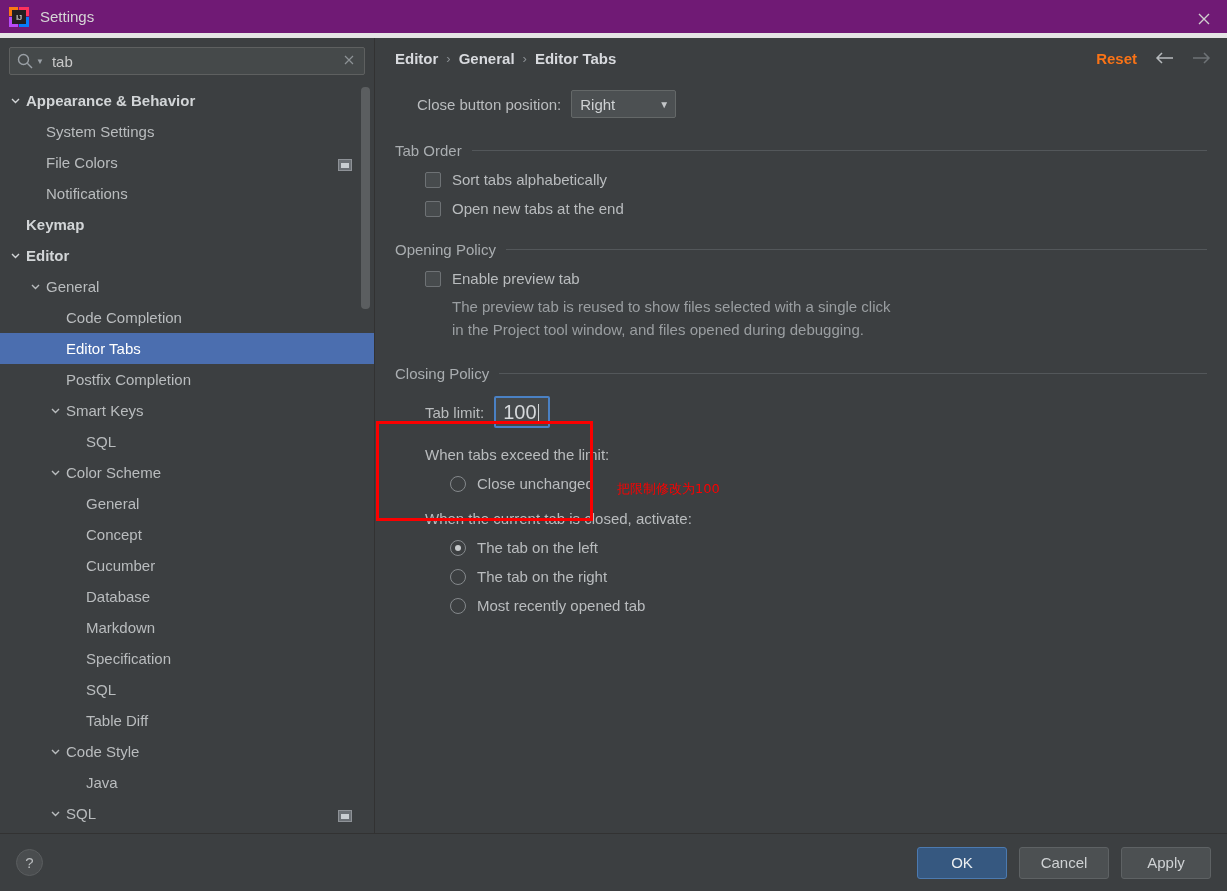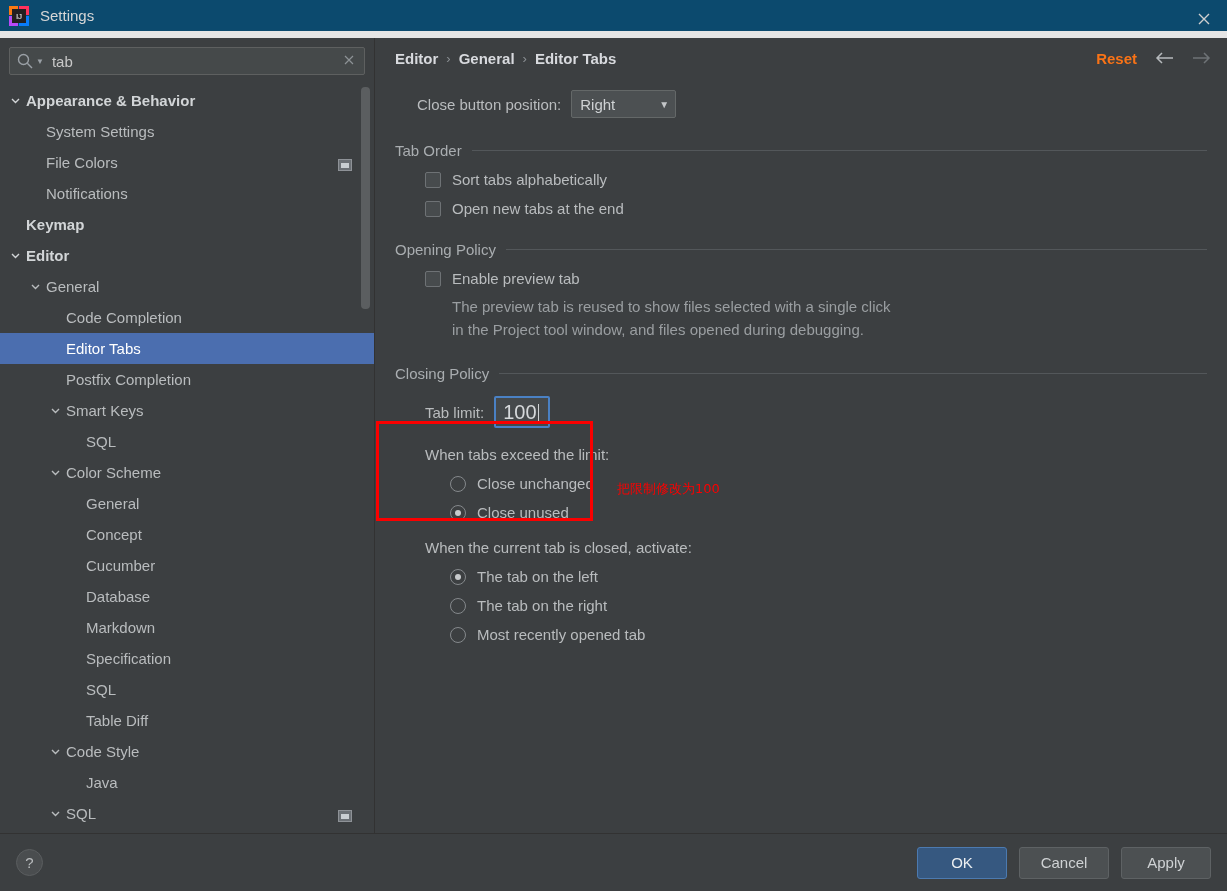--- a/index.html
+++ b/index.html
@@ -10,22 +10,22 @@
     font-family:"Liberation Sans", sans-serif;
     font-size:15px;
     color:#bbbbbb;
     overflow:hidden;
     position:relative;
   }
 
   
   #titlebar{
     height:38px; width:100%;
-    background:#0c4a6e;
-    border-bottom:7px solid #e5e5e5;
+    background:#701a75;
+    border-bottom:5px solid #e5e5e5;
     display:flex; align-items:center;
     position:relative;
   }
   #app-logo{ width:22px;height:22px;margin-left:8px;flex:0 0 auto; }
   #title-text{ margin-left:10px; font-size:15px; color:#d6d6d6; }
   #close-btn{
     position:absolute; right:0; top:0; width:46px;height:37px;
     display:flex;align-items:center;justify-content:center;
     color:#cfcfcf;
   }
@@ -443,24 +443,20 @@
             <span id="tablimit-caret"></span>
           </span>
         </div>
 
         <div class="sub-label">When tabs exceed the limit:</div>
 
         <div class="radio-row">
           <span class="radio"></span>
           <span class="radio-label">Close unchanged</span>
         </div>
-        <div class="radio-row">
-          <span class="radio on"></span>
-          <span class="radio-label">Close unused</span>
-        </div>
 
         <div class="sub-label">When the current tab is closed, activate:</div>
 
         <div class="radio-row">
           <span class="radio on"></span>
           <span class="radio-label">The tab on the left</span>
         </div>
         <div class="radio-row">
           <span class="radio"></span>
           <span class="radio-label">The tab on the right</span>

